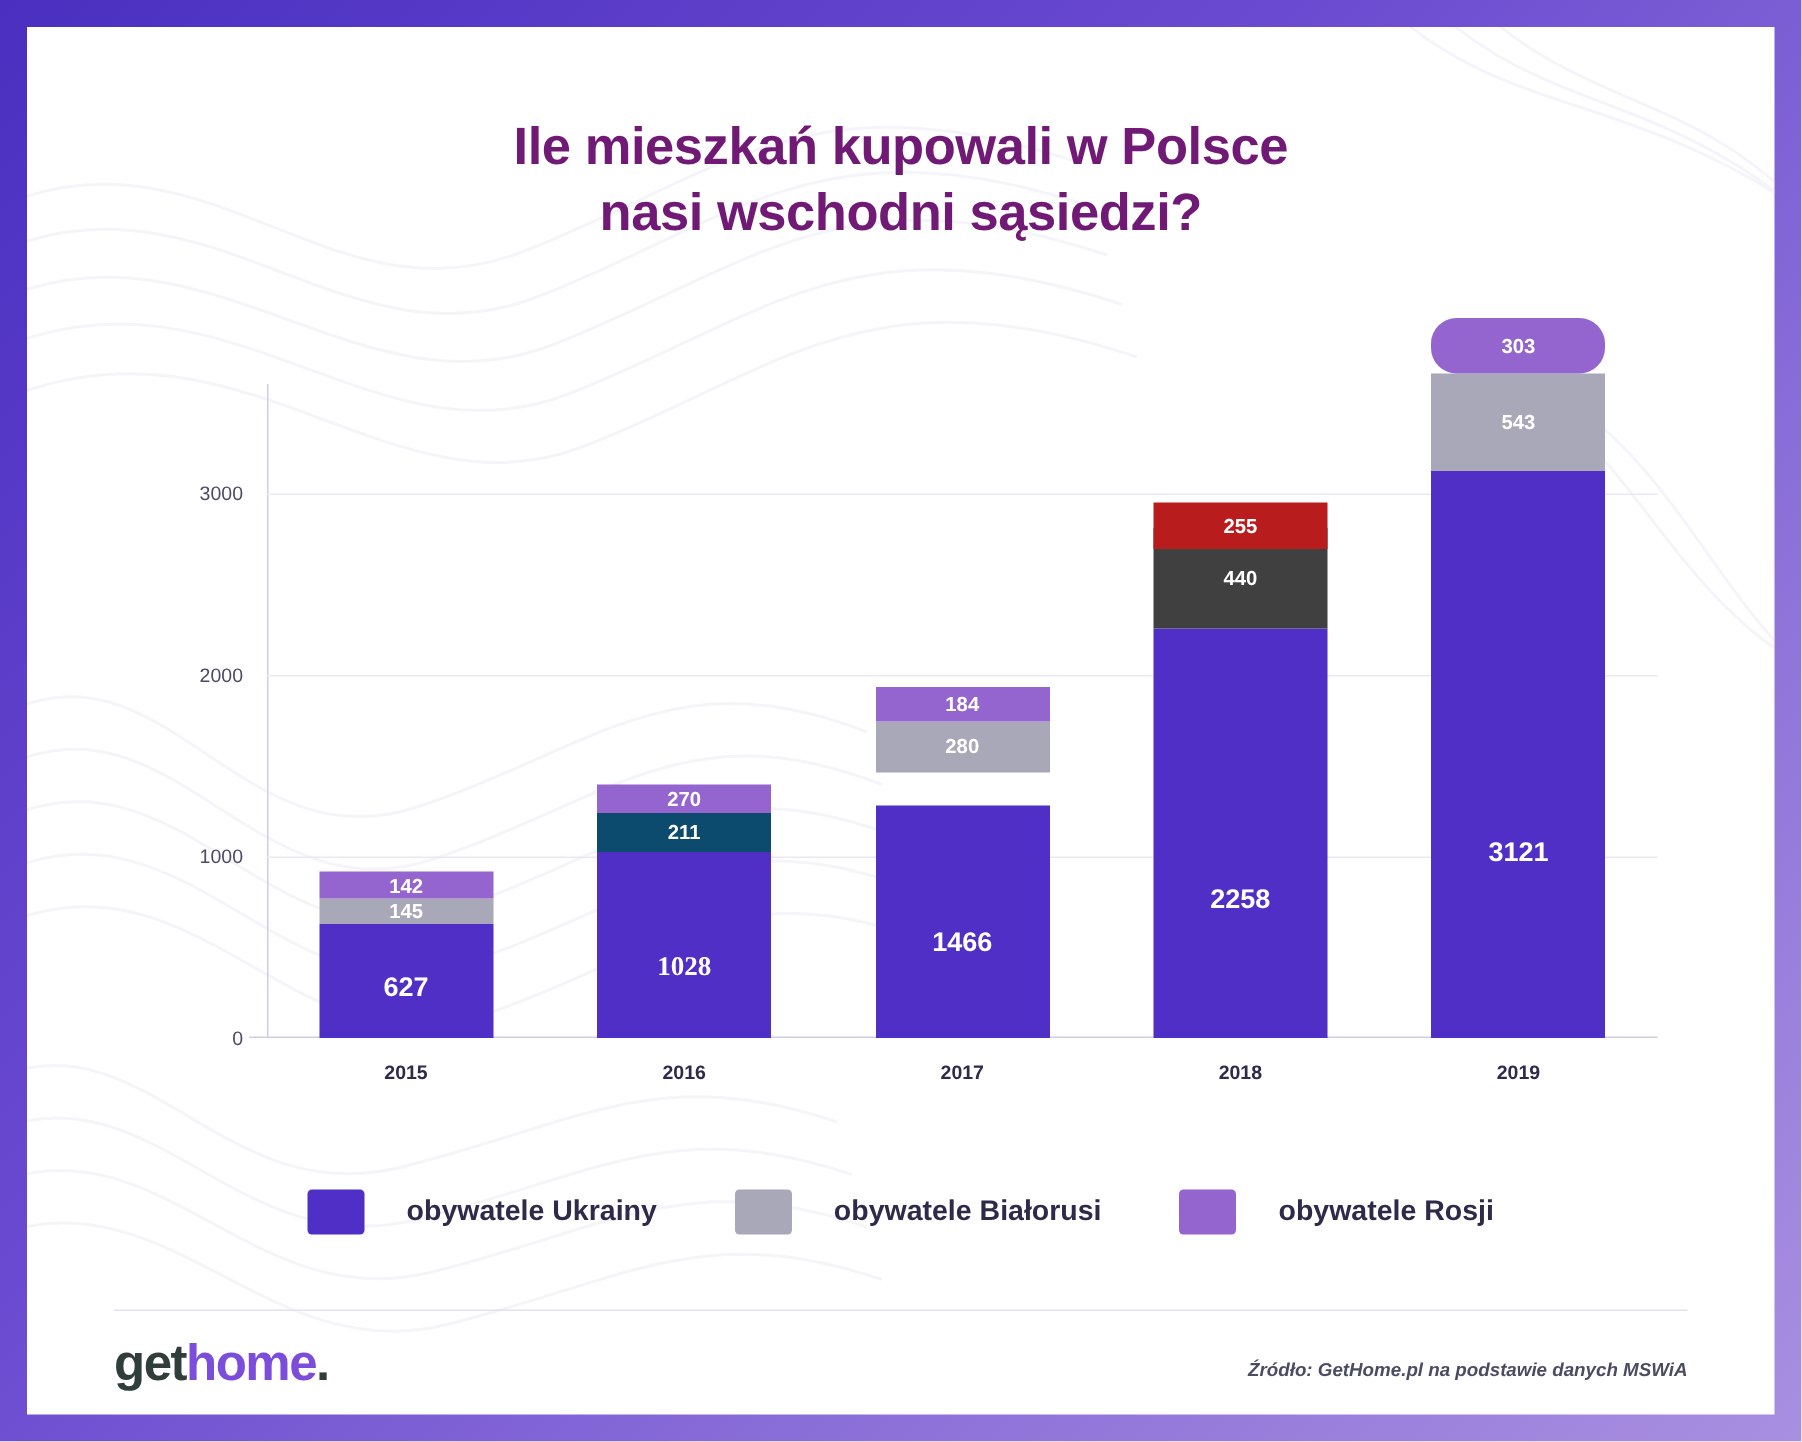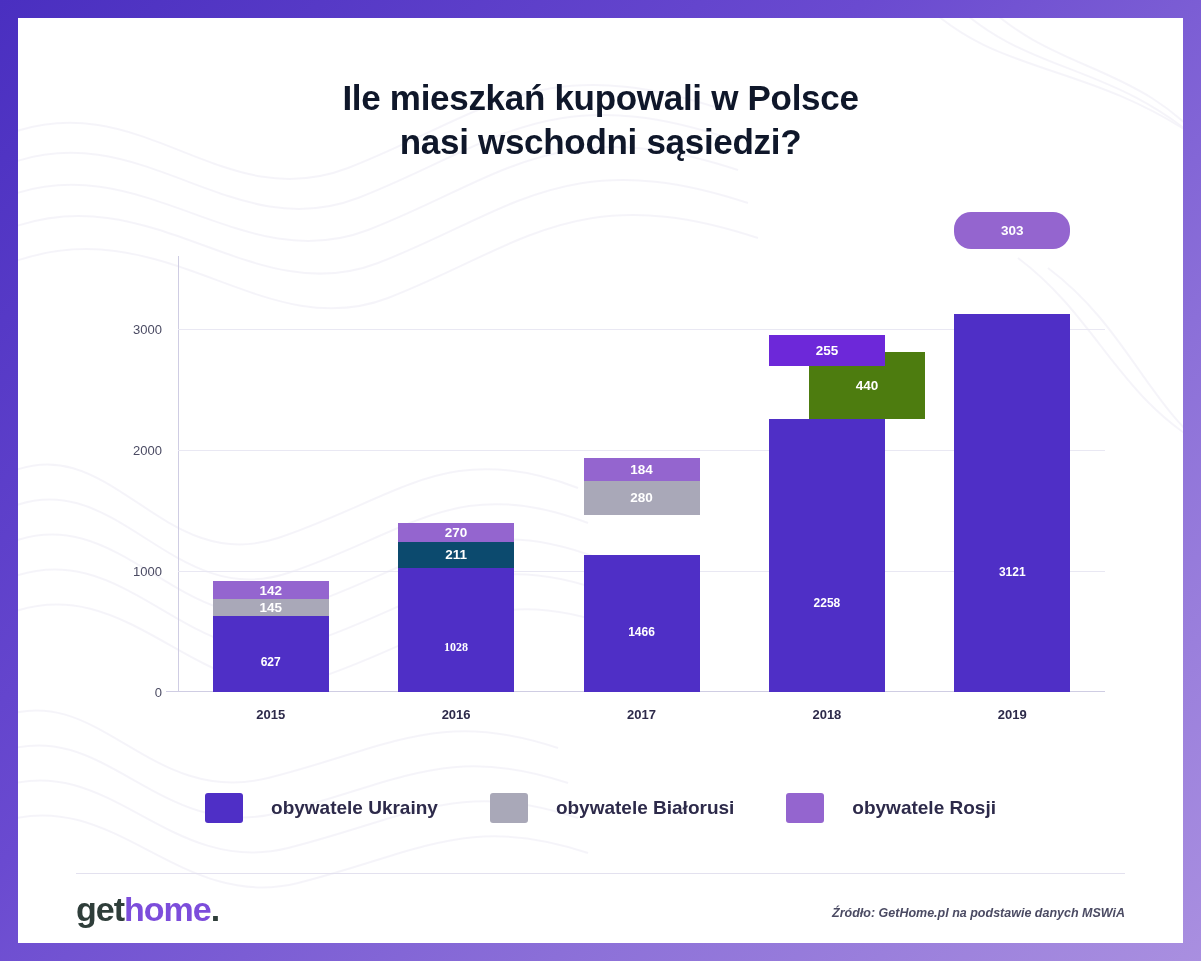--- a/index.html
+++ b/index.html
@@ -33,21 +33,21 @@
     position: absolute;
     inset: 0;
     opacity: 0.5;
   }
   #title {
     position: absolute;
     top: 58px;
     left: 0;
     width: 100%;
     text-align: center;
-    color: #0f172a;
+    color: #701a75;
     font-size: 35px;
     font-weight: bold;
     line-height: 1.25;
     letter-spacing: -0.3px;
   }
   
   #chart {
     position: absolute;
     left: 0;
     top: 180px;
@@ -104,21 +104,21 @@
     display: flex;
     align-items: center;
     justify-content: center;
     box-sizing: border-box;
   }
   .seg span {
     color: #ffffff;
     font-size: 13.5px;
     font-weight: bold;
   }
-  .seg.s0 span { font-size: 12px; }
+  .seg.s0 span { font-size: 18px; }
   .xlab {
     position: absolute;
     top: 100%;
     left: 0;
     width: 100%;
     text-align: center;
     margin-top: 15px;
     color: #2d2a4a;
     font-size: 13px;
     font-weight: bold;
@@ -246,46 +246,49 @@
               </div>
               <div class="seg s1" style="height: 25.531px; bottom: 124.388px; background: #0c4a6e;">
                 <span>211</span>
               </div>
               <div class="seg s2" style="height: 18.876px; bottom: 149.919px; background: rgb(148, 101, 207);">
                 <span>270</span>
               </div>
               <div class="xlab">2016</div>
             </div>
             <div class="bar-group" style="width: 116px; left: 405.5px; height: 233.53px;">
-              <div class="seg s0" style="height: 137px; bottom: 0px; background: rgb(79, 47, 198);">
+              <div class="seg s0" style="height: 155px; bottom: 0px; background: rgb(79, 47, 198);">
                 <span style="position: absolute; bottom: 53.2158px;">1466</span>
               </div>
               <div class="seg s1" style="height: 33.88px; bottom: 177.386px; background: rgb(169, 168, 184);">
                 <span>280</span>
               </div>
               <div class="seg s2" style="height: 22.264px; bottom: 211.266px; background: rgb(148, 101, 207);">
                 <span>184</span>
               </div>
               <div class="xlab">2017</div>
             </div>
             <div class="bar-group" style="width: 116px; left: 590.9px; height: 357.313px;">
               <div class="seg s0" style="height: 273.218px; bottom: 0px; background: rgb(79, 47, 198);">
                 <span style="position: absolute; bottom: 81.9654px;">2258</span>
               </div>
-              <div class="seg s1" style="height: 67px; bottom: 273.218px; background: #4d7c0f; margin-left: 40px;">
+              <div class="seg s1" style="height: 67px; bottom: 273.218px; background: #404040;">
                 <span>440</span>
               </div>
-              <div class="seg s2" style="height: 30.855px; bottom: 326.458px; background: #6d28d9;">
+              <div class="seg s2" style="height: 30.855px; bottom: 326.458px; background: #b91c1c;">
                 <span>255</span>
               </div>
               <div class="xlab">2018</div>
             </div>
             <div class="bar-group" style="width: 116px; left: 776.3px; height: 480.007px;">
               <div class="seg s0" style="height: 377.641px; bottom: 0px; background: rgb(79, 47, 198);">
                 <span style="position: absolute; bottom: 113.292px;">3121</span>
+              </div>
+              <div class="seg s1" style="height: 65.703px; bottom: 377.641px; background: rgb(169, 168, 184);">
+                <span>543</span>
               </div>
               <div class="seg s2" style="height: 36.663px; bottom: 443.344px; background: rgb(148, 101, 207); border-radius: 17px;">
                 <span>303</span>
               </div>
               <div class="xlab">2019</div>
             </div>
           </div>
       </div>
     </div>
 

